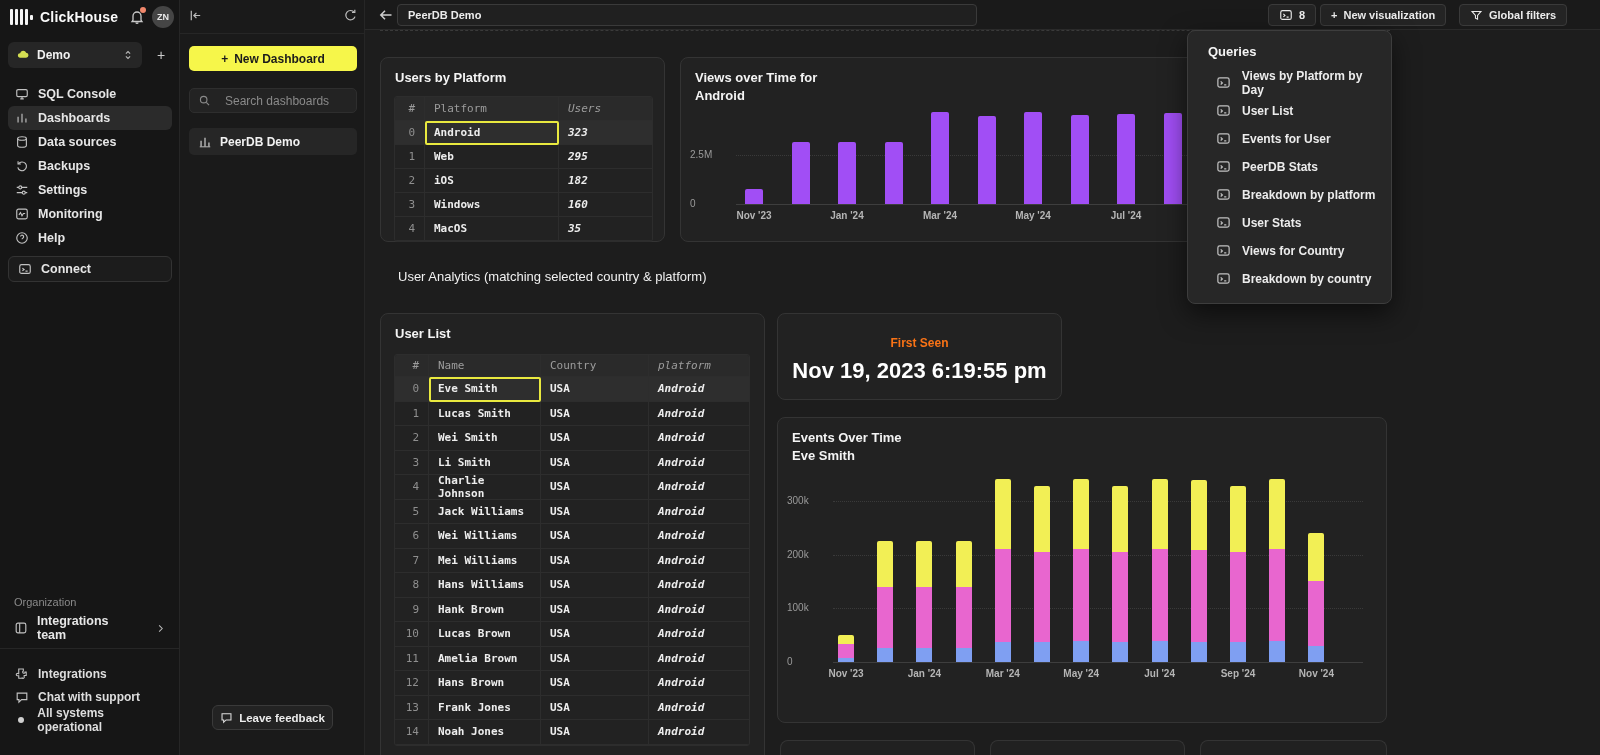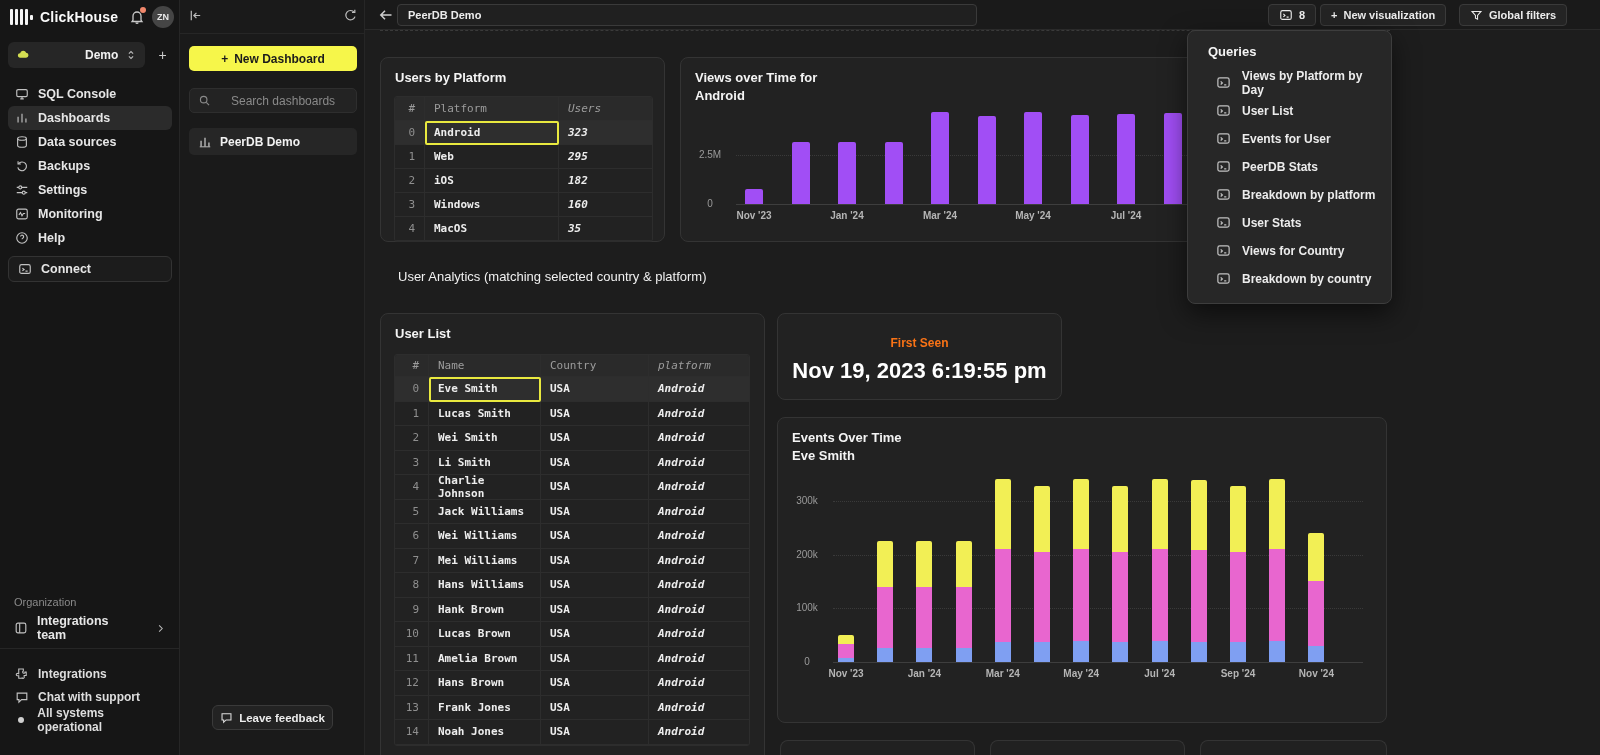--- a/index.html
+++ b/index.html
@@ -13,21 +13,21 @@
   .logo{display:flex;align-items:center;gap:2px;height:16px;}
   .logo i{display:block;width:3px;height:16px;background:#f5f5f5;border-radius:1px;}
   .logo i.short{height:5px;align-self:center;}
   .brand{font-size:14px;font-weight:bold;color:#fafafa;letter-spacing:.2px;flex:1;}
   .bell{position:relative;width:16px;height:16px;color:#c9c9c9;}
   .bell-dot{position:absolute;right:-1px;top:-2px;width:6px;height:6px;border-radius:50%;background:#f0876b;}
   .avatar{width:22px;height:22px;border-radius:50%;background:#454545;display:flex;align-items:center;justify-content:center;
           font-size:9px;font-weight:bold;color:#e8e8e8;}
   .ws-row{left:8px;top:42px;width:164px;height:26px;display:flex;gap:8px;}
   .ws-select{flex:1;background:#262626;border-radius:6px;display:flex;align-items:center;gap:7px;padding:0 8px;}
-  .ws-select .lbl{flex:1;font-size:12px;font-weight:600;color:#f0f0f0;margin-left:48px;}
+  .ws-select .lbl{flex:1;font-size:12px;font-weight:600;color:#f0f0f0;}
   .ws-add{width:22px;display:flex;align-items:center;justify-content:center;color:#cccccc;font-size:14px;}
   .nav{left:8px;top:82px;width:164px;}
   .nav-item{height:24px;display:flex;align-items:center;gap:9px;padding:0 6px;border-radius:6px;
             font-size:12.5px;font-weight:600;color:#e6e6e6;}
   .nav-item.active{background:#2b2b2b;}
   .nav-item .ic,.f-item .ic{width:15px;height:15px;color:#c2c2c2;display:flex;align-items:center;justify-content:center;}
   .connect-btn{left:8px;top:256px;width:164px;height:26px;border:1px solid #333;border-radius:6px;background:#1c1c1c;
             display:flex;align-items:center;gap:9px;padding:0 9px;font-size:12.5px;font-weight:600;color:#e6e6e6;}
   .org-label{left:14px;top:596px;font-size:11px;color:#8a8a8a;}
   .team-row{left:8px;top:616px;width:164px;height:24px;display:flex;align-items:center;gap:9px;padding:0 6px;
@@ -38,21 +38,21 @@
   .f-item{height:23px;display:flex;align-items:center;gap:9px;padding:0 6px;font-size:12px;font-weight:600;color:#dedede;}
   .status-dot{width:6px;height:6px;border-radius:50%;background:#cfcfcf;margin:0 4px;}
 
   
   .panel2{left:180px;top:0;width:185px;height:755px;background:#1a1a1a;border-right:1px solid #262626;}
   .p2-top{left:188px;top:8px;width:170px;height:18px;display:flex;justify-content:space-between;color:#bdbdbd;}
   .p2-div{left:180px;top:33px;width:185px;border-top:1px solid #262626;}
   .new-dash{left:189px;top:46px;width:168px;height:25px;background:#f6f64a;border-radius:5px;display:flex;align-items:center;
             justify-content:center;gap:6px;color:#1b1b1b;font-size:12px;font-weight:600;}
   .search-box{left:189px;top:88px;width:168px;height:25px;background:#232323;border:1px solid #2e2e2e;border-radius:5px;
-            display:flex;align-items:center;gap:18px;padding:0 8px;color:#8a8a8a;}
+            display:flex;align-items:center;gap:12px;padding:0 8px;color:#8a8a8a;}
   .search-box input{background:transparent;border:0;outline:0;color:#cfcfcf;font-size:12px;width:120px;
             font-family:"Liberation Sans",sans-serif;}
   .search-box input::placeholder{color:#8a8a8a;}
   .dash-item{left:189px;top:128px;width:168px;height:27px;background:#262626;border-radius:5px;display:flex;align-items:center;
             gap:8px;padding:0 9px;font-size:12px;font-weight:bold;color:#f2f2f2;}
   .feedback{left:212px;top:705px;width:121px;height:25px;background:#232323;border:1px solid #3a3a3a;border-radius:6px;
             display:flex;align-items:center;justify-content:center;gap:6px;font-size:11.5px;font-weight:bold;color:#ededed;}
 
   
   .main-bg{left:365px;top:0;width:1235px;height:755px;background:#1d1d1d;}
@@ -81,21 +81,21 @@
   .cellsel{outline:2px solid #e9e93f;outline-offset:-2px;border-radius:2px;}
 
   
   .metric-label{position:absolute;left:0;top:22px;width:100%;text-align:center;font-size:12px;font-weight:bold;color:#f97316;}
   .metric-value{position:absolute;left:0;top:44px;width:100%;text-align:center;font-size:22px;font-weight:bold;color:#ffffff;}
 
   
   .plot{position:absolute;}
   .gridline{position:absolute;left:0;width:100%;border-top:1px dotted #3a3a3a;}
   .zeroline{position:absolute;left:0;width:100%;border-top:1px solid #3e3e3e;}
-  .ylab{position:absolute;text-align:center;font-size:10px;color:#9a9a9a;}
+  .ylab{position:absolute;text-align:left;font-size:10px;color:#9a9a9a;}
   .xlab{position:absolute;text-align:center;font-size:10px;color:#b5b5b5;font-weight:600;}
   .bar{position:absolute;border-radius:2px 2px 0 0;}
   .seg{position:absolute;}
   .legend{position:absolute;display:flex;justify-content:center;gap:26px;width:100%;}
   .leg-item{display:flex;align-items:center;gap:6px;font-size:11px;font-weight:bold;color:#f0f0f0;}
   .leg-dot{width:10px;height:10px;border-radius:50%;}
 
   
   .queries{left:1187px;top:30px;width:205px;height:274px;background:#272727;border:1px solid #3d3d3d;border-radius:8px;
            box-shadow:0 10px 26px rgba(0,0,0,.55);z-index:20;}

